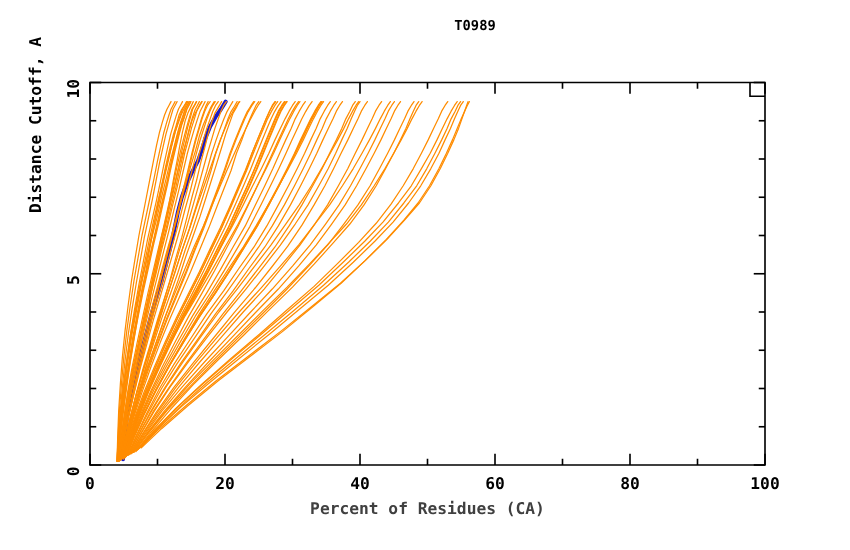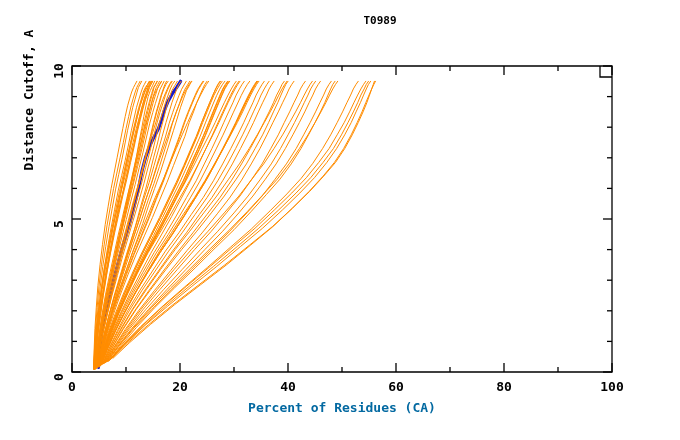--- a/index.html
+++ b/index.html
@@ -30,21 +30,21 @@
   }
   #xlabel {
     position: absolute;
     left: 72px;
     top: 400px;
     width: 540px;
     text-align: center;
     font-family: "DejaVu Sans Mono", "Liberation Mono", monospace;
     font-size: 13px;
     font-weight: bold;
-    color: #0369a1;
+    color: #404040;
   }
   #ylabel-wrap {
     position: absolute;
     left: -125px;
     top: 90px;
     width: 306px;
     height: 20px;
     transform: rotate(-90deg);
     transform-origin: 153px 10px;
     text-align: center;

